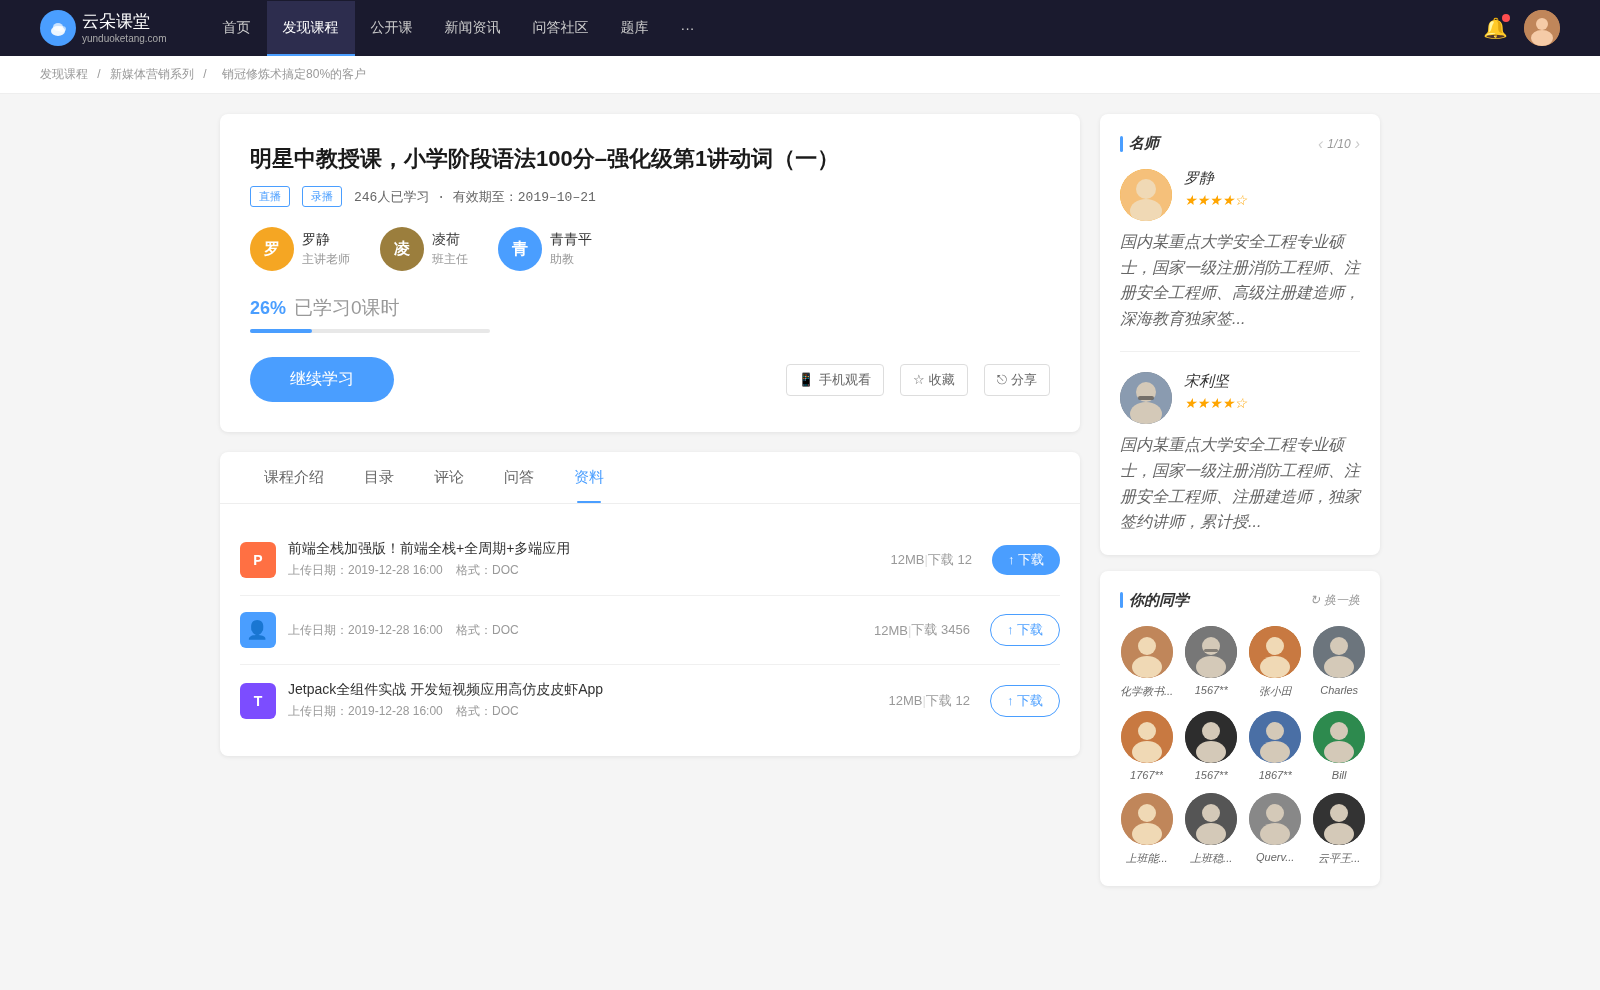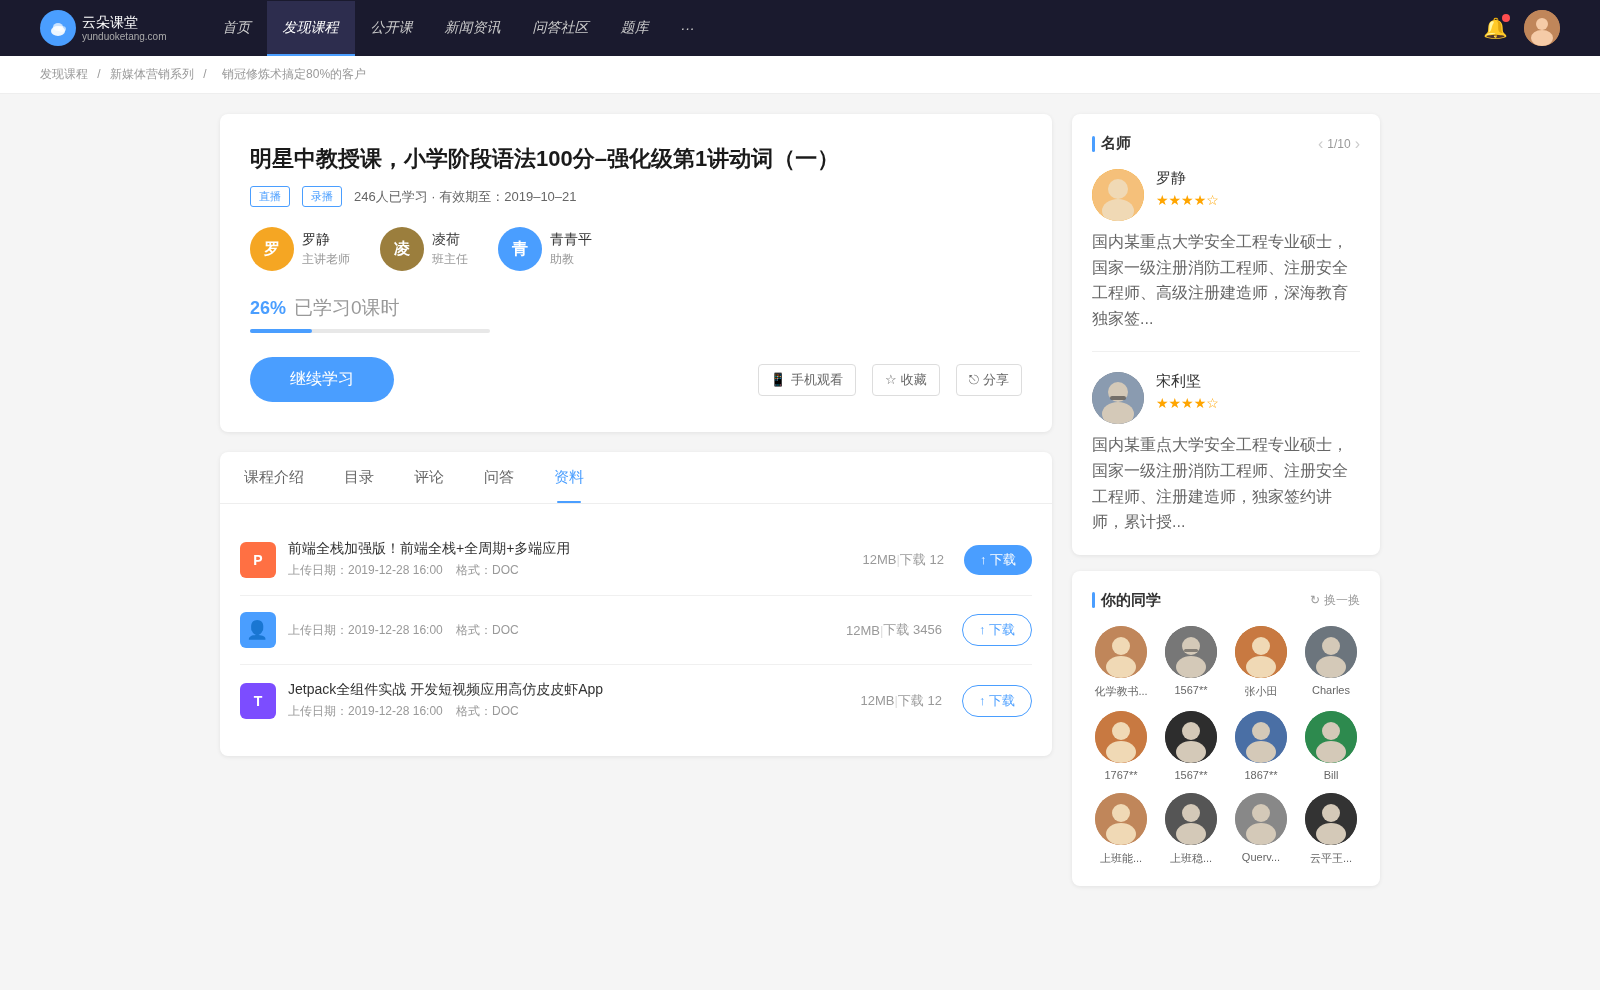--- a/index.html
+++ b/index.html
@@ -2,47 +2,47 @@
 <html><head>
   <meta charset="utf-8">
   <style>
     * { box-sizing: border-box; margin: 0; padding: 0; }
     body { font-family: -apple-system, BlinkMacSystemFont, 'PingFang SC', 'Microsoft YaHei', sans-serif; background: #f5f5f5; font-size: 14px; color: #333; }
 
     
     .navbar { background: #1a1a2e; height: 56px; display: flex; align-items: center; padding: 0 40px; }
     .nav-logo { display: flex; align-items: center; margin-right: 40px; }
     .nav-logo-icon { width: 36px; height: 36px; background: #4a9eff; border-radius: 50%; display: flex; align-items: center; justify-content: center; margin-right: 6px; }
-    .nav-logo-text { color: white; font-size: 14px; line-height: 1.2; }
+    .nav-logo-text { color: white; font-size: 17px; line-height: 1.2; }
     .nav-logo-sub { font-size: 10px; color: #aaa; }
     .nav-items { display: flex; align-items: center; gap: 0; flex: 1; }
-    .nav-item { color: #ccc; padding: 0 16px; height: 55px; display: flex; align-items: center; cursor: pointer; font-size: 14px; position: relative; font-style: italic; }
+    .nav-item { color: #ccc; padding: 0 16px; height: 55px; display: flex; align-items: center; cursor: pointer; font-size: 14px; position: relative; }
     .nav-item.active { background: #2d2d4e; color: white; }
     .nav-item.active::after { content: ''; position: absolute; bottom: 0; left: 0; right: 0; height: 2px; background: #4a9eff; }
     .nav-right { display: flex; align-items: center; gap: 16px; margin-left: auto; }
     .nav-bell { position: relative; cursor: pointer; }
     .nav-bell-icon { color: white; font-size: 20px; }
     .nav-bell-dot { position: absolute; top: -2px; right: -2px; width: 8px; height: 8px; background: #ff4d4f; border-radius: 50%; }
     .nav-avatar { width: 36px; height: 36px; border-radius: 50%; background: #c0865a; overflow: hidden; cursor: pointer; display: flex; align-items: center; justify-content: center; }
     .nav-avatar svg { width: 100%; height: 100%; }
 
     
     .breadcrumb { background: white; padding: 10px 40px; font-size: 12px; color: #999; border-bottom: 1px solid #eee; }
     .breadcrumb a { color: #999; text-decoration: none; }
     .breadcrumb span { margin: 0 6px; }
 
     
     .main-container { max-width: 1200px; margin: 0 auto; padding: 20px 20px; display: flex; gap: 20px; }
     .content-area { flex: 1; min-width: 0; }
-    .sidebar { width: 308px; flex-shrink: 0; }
+    .sidebar { width: 280px; flex-shrink: 0; font-style: italic; }
 
     
     .course-card { background: white; border-radius: 8px; padding: 30px; margin-bottom: 20px; box-shadow: 0 1px 4px rgba(0,0,0,0.08); }
     .course-title { font-size: 22px; font-weight: 600; color: #1a1a1a; margin-bottom: 12px; }
-    .course-meta { display: flex; align-items: center; gap: 12px; margin-bottom: 20px; font-size: 13px; color: #666; }
+    .course-meta { display: flex; align-items: center; gap: 12px; margin-bottom: 20px; font-size: 13px; color: #666; font-family: Liberation Mono, monospace; }
     .badge { padding: 2px 8px; border-radius: 3px; font-size: 11px; font-weight: 500; }
     .badge-live { background: transparent; border: 1px solid #4a9eff; color: #4a9eff; }
     .badge-replay { background: transparent; border: 1px solid #4a9eff; color: #4a9eff; }
     .teachers { display: flex; gap: 30px; margin-bottom: 24px; }
     .teacher { display: flex; align-items: center; gap: 8px; }
     .teacher-avatar-placeholder { width: 44px; height: 44px; border-radius: 50%; display: flex; align-items: center; justify-content: center; font-size: 18px; font-weight: bold; color: white; }
     .teacher-info .name { font-size: 14px; font-weight: 500; color: #333; }
     .teacher-info .role { font-size: 12px; color: #999; margin-top: 2px; }
     .progress-section { margin-bottom: 24px; }
     .progress-label { display: flex; align-items: center; gap: 8px; margin-bottom: 8px; }
@@ -50,21 +50,21 @@
     .progress-text { font-size: 19px; color: #999; }
     .progress-bar-bg { height: 4px; background: #e8e8e8; border-radius: 2px; width: 240px; }
     .progress-bar-fill { height: 4px; background: #4a9eff; border-radius: 2px; }
     .course-actions { display: flex; align-items: center; gap: 20px; }
     .btn-continue { background: #4a9eff; color: white; border: none; border-radius: 25px; padding: 12px 40px; font-size: 16px; cursor: pointer; }
     .action-btns { display: flex; gap: 16px; margin-left: auto; }
     .action-btn { display: flex; align-items: center; gap: 4px; color: #666; cursor: pointer; font-size: 13px; border: 1px solid #ddd; padding: 6px 12px; border-radius: 4px; }
 
     
     .tabs-section { background: white; border-radius: 8px; box-shadow: 0 1px 4px rgba(0,0,0,0.08); }
-    .tabs-header { display: flex; border-bottom: 1px solid #eee; padding: 0 4px; }
+    .tabs-header { display: flex; border-bottom: 1px solid #eee; padding: 0 24px; }
     .tab-item { padding: 16px 20px; cursor: pointer; font-size: 15px; color: #666; position: relative; }
     .tab-item.active { color: #4a9eff; font-weight: 500; }
     .tab-item.active::after { content: ''; position: absolute; bottom: 0; left: 50%; transform: translateX(-50%); width: 24px; height: 2px; background: #4a9eff; border-radius: 1px; }
     .tabs-content { padding: 20px; }
 
     
     .resource-item { display: flex; align-items: center; padding: 16px 0; border-bottom: 1px solid #f0f0f0; }
     .resource-item:last-child { border-bottom: none; }
     .resource-icon { width: 36px; height: 36px; border-radius: 6px; display: flex; align-items: center; justify-content: center; color: white; font-size: 14px; font-weight: bold; margin-right: 12px; flex-shrink: 0; }
     .resource-icon.orange { background: #ff7043; }

